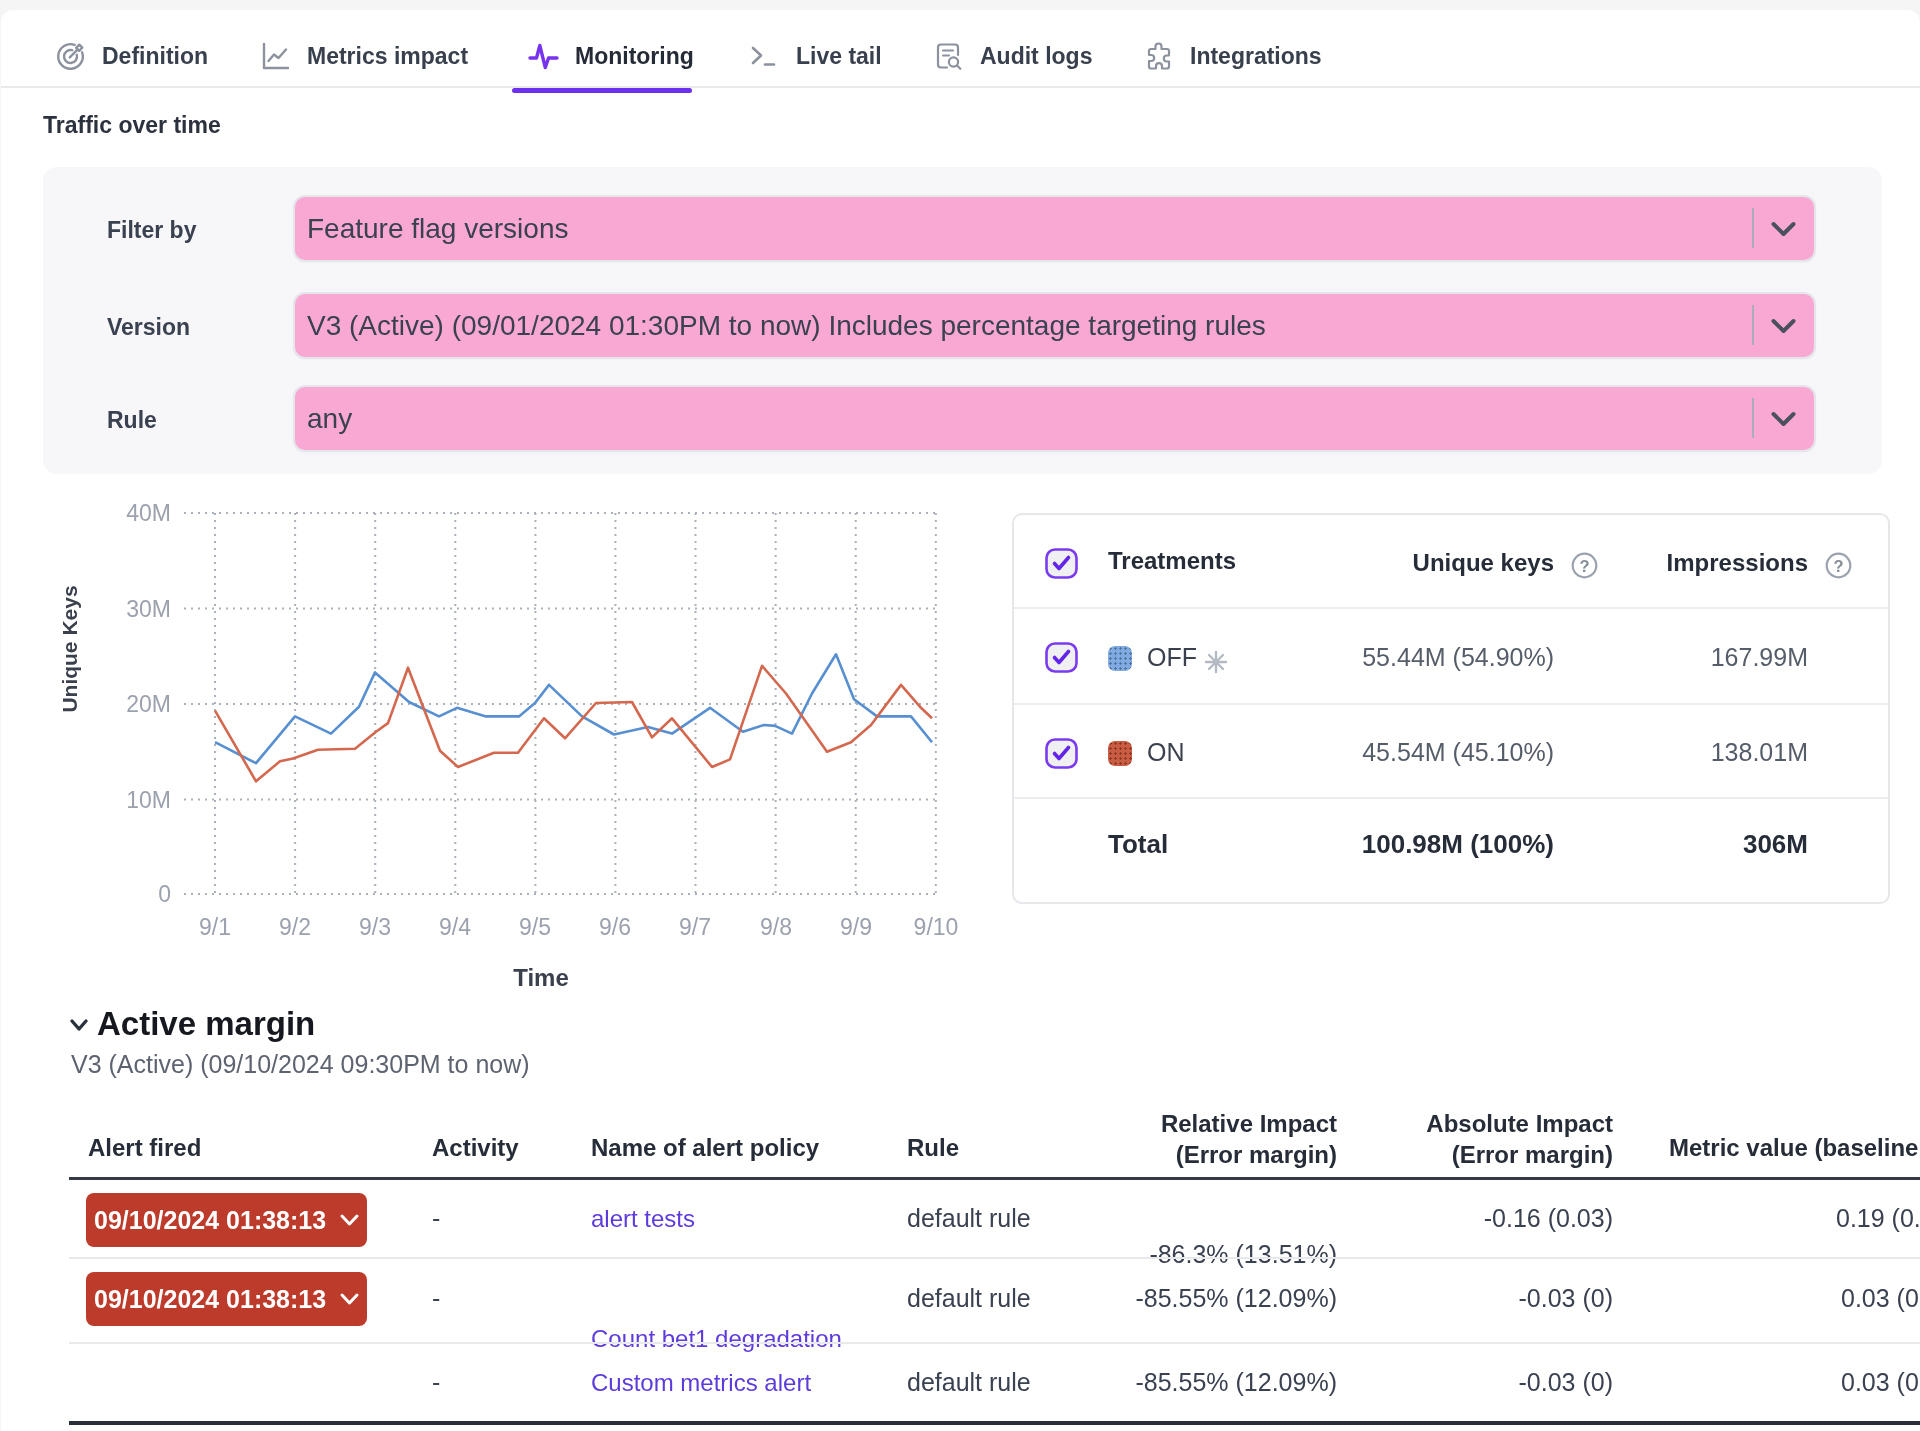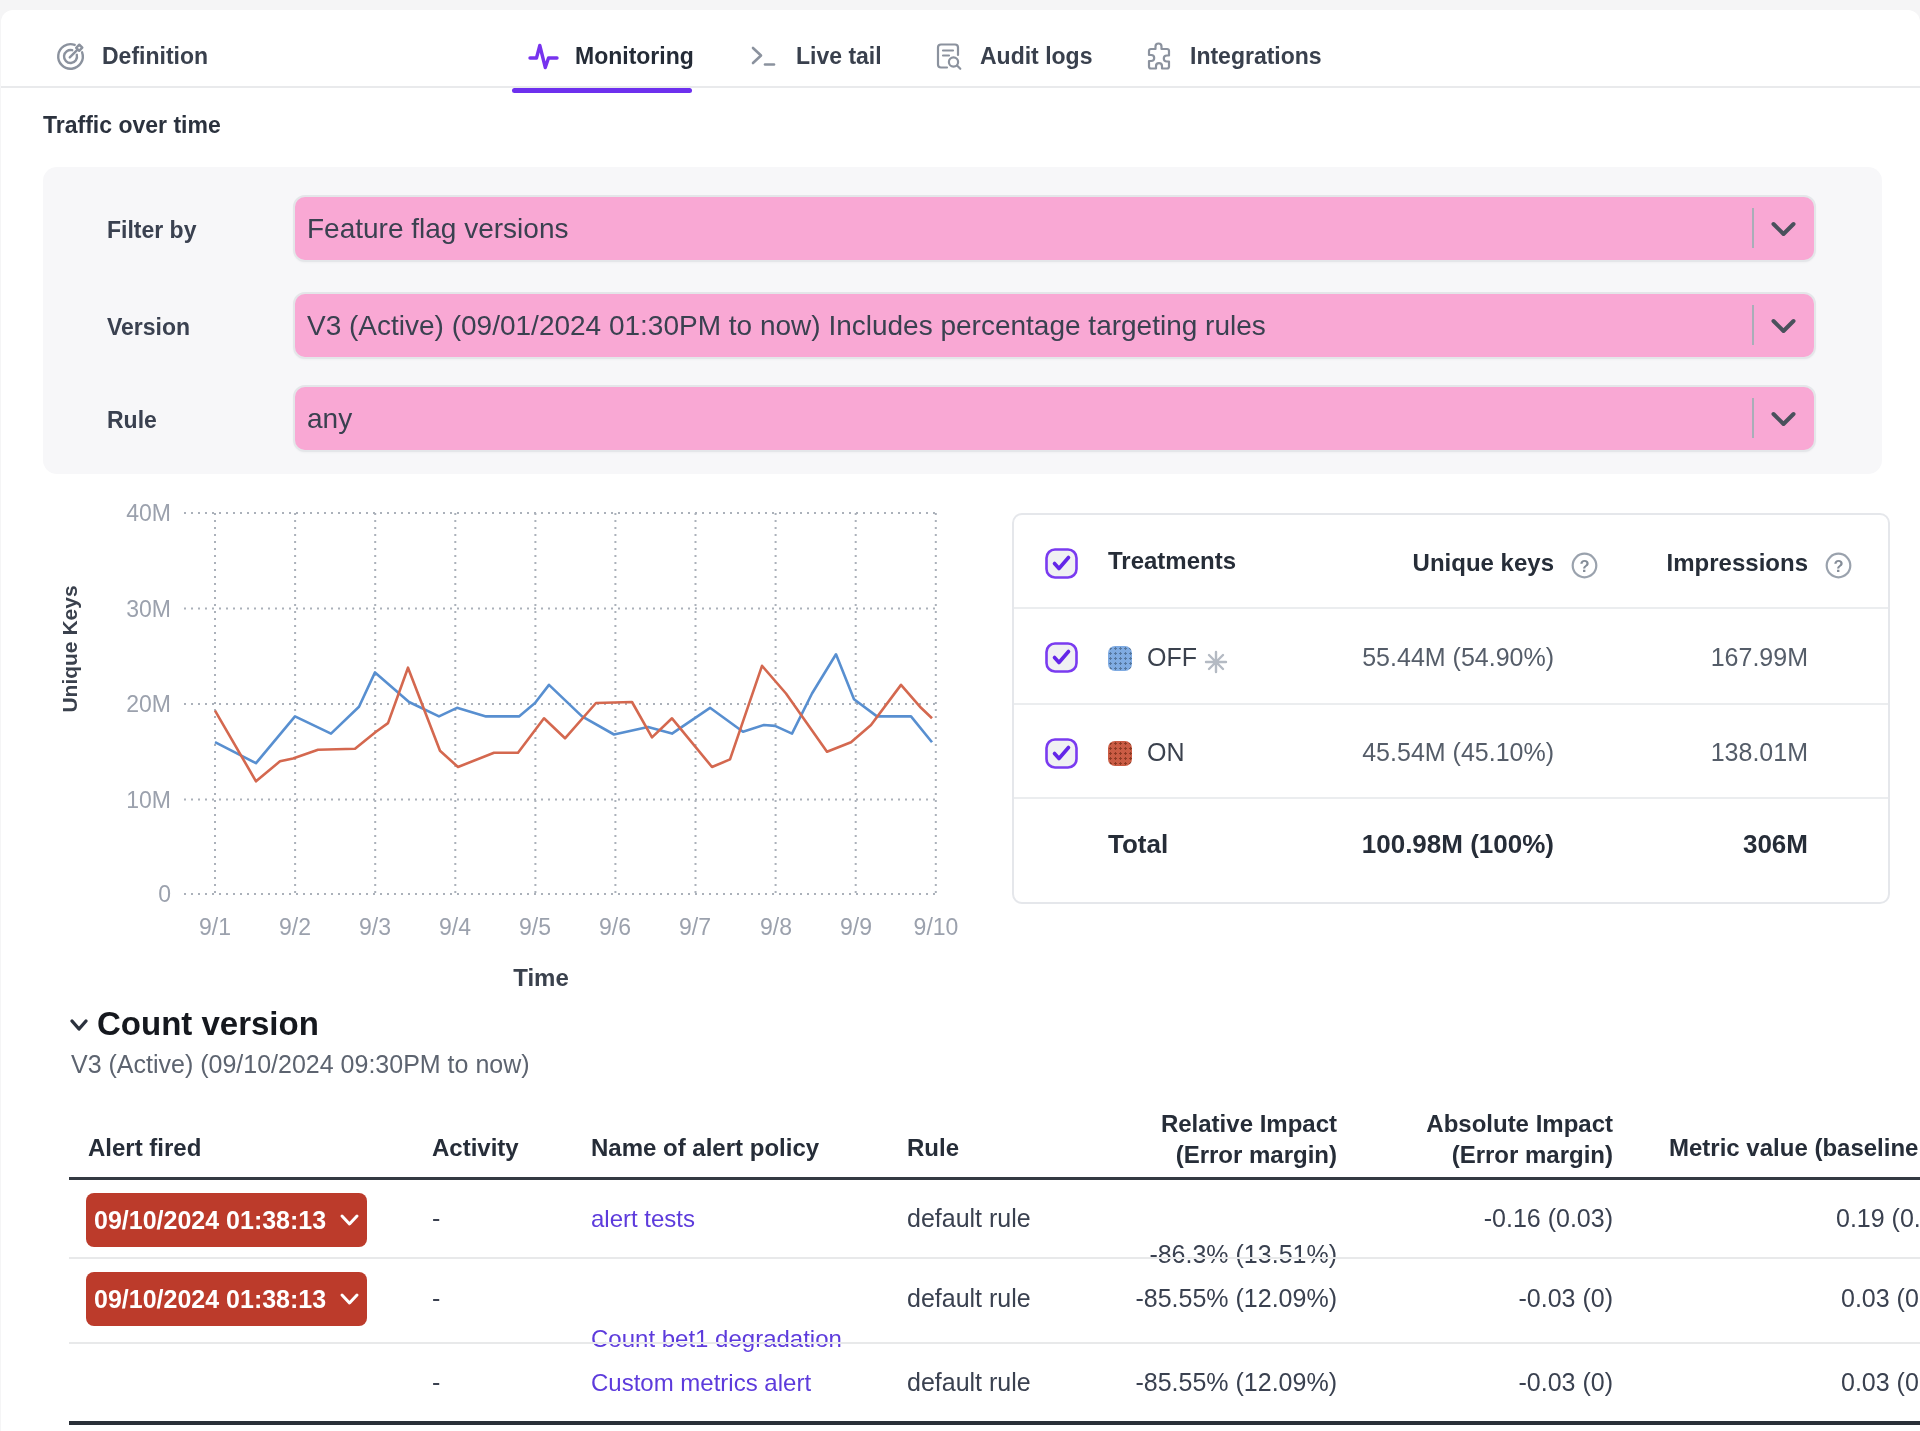--- a/index.html
+++ b/index.html
@@ -37,20 +37,27 @@
 
   <div class="tab" style="left:54px;">
     <svg width="31" height="31" viewBox="0 0 31 31" fill="none" stroke="#8b929e" stroke-width="2.4" stroke-linecap="round" stroke-linejoin="round">
       <path d="M27.1 11.3 A12.3 12.3 0 1 1 19.7 3.9"></path>
       <path d="M21.8 13.8 A6.5 6.5 0 1 1 17.2 9.2"></path>
       <path d="M14.8 16.4 L22.3 8.9"></path>
       <path d="M21.2 6.8 L24.3 3.7 L27.3 6.7 L24.2 9.8 Z"></path>
     </svg>
     <span>Definition</span>
   </div>
+  <div class="tab" style="left:259px;">
+    <svg width="31" height="31" viewBox="0 0 31 31" fill="none" stroke="#8b929e" stroke-width="2.4" stroke-linecap="round" stroke-linejoin="round">
+      <path d="M4 3 L4 27 L28 27"></path>
+      <path d="M8.5 20 L14 13.5 L18.5 17 L26 8.5"></path>
+    </svg>
+    <span>Metrics impact</span>
+  </div>
   <div class="tab" style="left:527px; color:#242b36;">
     <svg width="31" height="31" viewBox="0 0 31 31" fill="none" stroke="#7733ee" stroke-width="3.4" stroke-linecap="round" stroke-linejoin="round">
       <path d="M2 17 L8.5 17 L11.8 4.5 L17.3 26.5 L20.5 17 L29 17"></path>
     </svg>
     <span>Monitoring</span>
   </div>
   <div class="tab" style="left:748px;">
     <svg width="31" height="31" viewBox="0 0 31 31" fill="none" stroke="#8b929e" stroke-width="2.6" stroke-linecap="round" stroke-linejoin="round">
       <path d="M4 7 L12 14.5 L4 22"></path>
       <path d="M16 23.5 L25 23.5"></path>
@@ -172,21 +179,21 @@
     <div class="t tv" style="right:80px; top:225px;">138.01M</div>
 
     <div class="t th" style="left:94px; top:316px; font-size:26px;">Total</div>
     <div class="t th" style="right:334px; top:316px; font-size:26px;">100.98M (100%)</div>
     <div class="t th" style="right:80px; top:316px; font-size:26px;">306M</div>
   </div>
 
   <svg class="abs" style="left:68px; top:1007px;" width="20" height="16" viewBox="0 0 20 16" fill="none">
       <path d="M3 4 L10 12 L17 4" stroke="#2b323e" stroke-width="3.4" stroke-linecap="round" stroke-linejoin="round"></path>
     </svg>
-  <div class="t" style="left:96px; top:997px; font-size:33px; font-weight:700; color:#15181e; line-height:1;">Count version</div>
+  <div class="t" style="left:96px; top:997px; font-size:33px; font-weight:700; color:#15181e; line-height:1;">Active margin</div>
   <div class="t" style="left:70px; top:1042px; font-size:25px; color:#5d6470; line-height:1;">V3 (Active) (09/10/2024 09:30PM to now)</div>
 
   <div class="t ah" style="left:87px; top:1126px;">Alert fired</div>
   <div class="t ah" style="left:431px; top:1126px;">Activity</div>
   <div class="t ah" style="left:590px; top:1126px;">Name of alert policy</div>
   <div class="t ah" style="left:906px; top:1126px;">Rule</div>
   <div class="t ah" style="right:583px; top:1102px;">Relative Impact</div>
   <div class="t ah" style="right:583px; top:1133px;">(Error margin)</div>
   <div class="t ah" style="right:307px; top:1102px;">Absolute Impact</div>
   <div class="t ah" style="right:307px; top:1133px;">(Error margin)</div>

